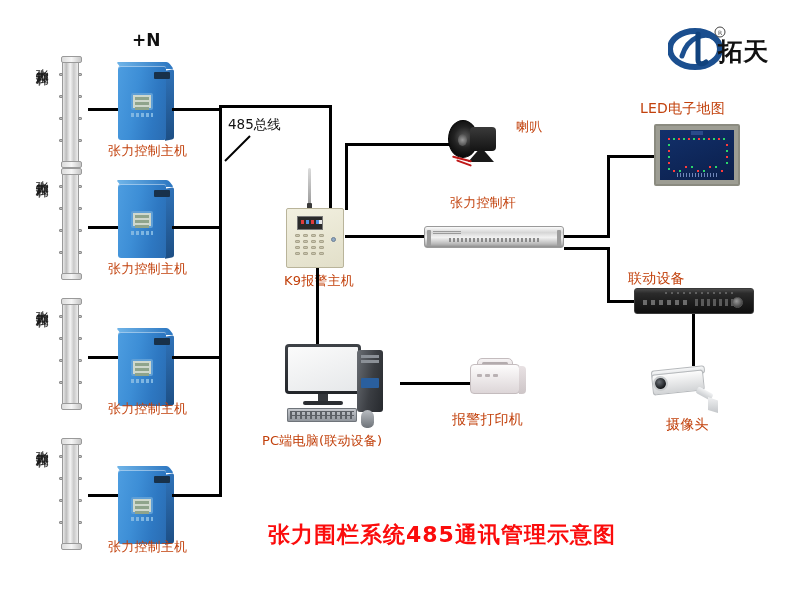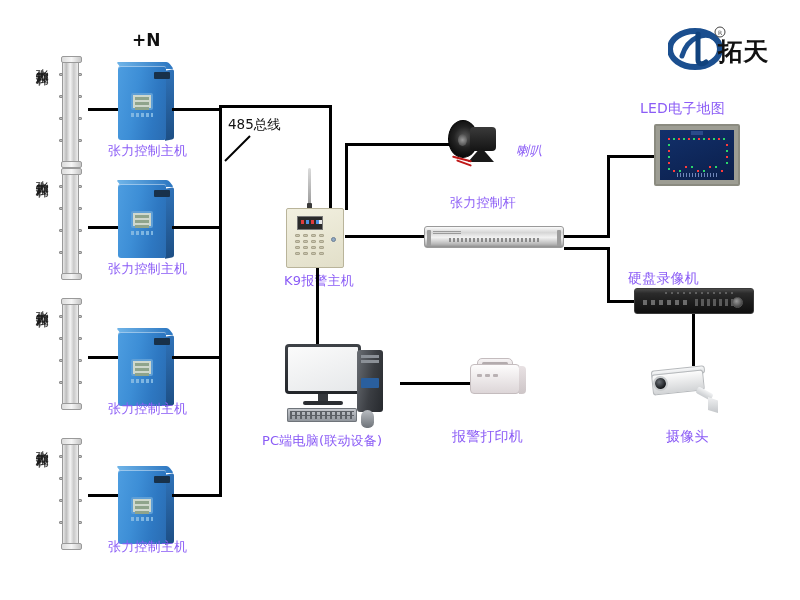--- a/index.html
+++ b/index.html
@@ -6,21 +6,21 @@
   body{
     width:800px;height:600px;
     background:#ffffff;
     font-family:"DejaVu Sans","Liberation Sans",sans-serif;
     overflow:hidden;
     position:relative;
   }
   #stage{position:absolute;left:0;top:0;width:800px;height:600px;}
   .abs{position:absolute;}
   .lbl{
-    font-size:13px;color:#8b5cf6;line-height:1.15;
+    font-size:13px;color:#c2410c;line-height:1.15;
     white-space:pre;letter-spacing:0.2px;
   }
   .lbl-v{
     font-size:13px;color:#1a1a1a;line-height:1.05;
     writing-mode:vertical-rl;text-orientation:upright;
     letter-spacing:1px;
   }
   .small{font-size:10px;}
   .title{
     font-size:22px;font-weight:bold;color:#fb0c0c;
@@ -377,21 +377,21 @@
 
   <div class="wire wv" style="left:345px;top:143px;height:67px;"></div>
   <div class="wire wh" style="left:345px;top:143px;width:110px;"></div>
   <div class="spk" style="left:448px;top:120px;">
     <div class="horn"></div>
       <div class="body"></div>
       <div class="foot"></div>
     <div class="w1" style="left:4px;top:38px;width:20px;transform:rotate(14deg);"></div>
     <div class="w2" style="left:8px;top:42px;width:16px;transform:rotate(20deg);"></div>
   </div>
-  <div class="abs lbl" style="left:516px;top:144px;font-style:italic;">喇叭</div>
+  <div class="abs lbl" style="left:516px;top:120px;">喇叭</div>
 
   <div class="abs lbl" style="left:450px;top:196px;">张力控制杆</div>
   <div class="wire wh" style="left:345px;top:235px;width:80px;"></div>
   <div class="rack" style="left:424px;top:226px;">
     <div class="ear" style="left:2px;"></div>
       <div class="ear" style="right:2px;"></div>
     <div class="txt"></div>
       <div class="vent"></div>
   </div>
 
@@ -434,39 +434,39 @@
       <div class="dot" style="left:31px;top:36px;background:#2bd66a;"></div>
       <div class="dot" style="left:37px;top:40px;background:#ff3b3b;"></div>
       <div class="dot" style="left:43px;top:40px;background:#2bd66a;"></div>
       <div class="dot" style="left:49px;top:36px;background:#ff3b3b;"></div>
       <div class="dot" style="left:55px;top:36px;background:#2bd66a;"></div>
       <div class="dot" style="left:61px;top:40px;background:#ff3b3b;"></div>
       <div class="foot"></div>
     </div>
   </div>
 
-  <div class="abs lbl" style="left:628px;top:270px;font-size:14px;">硬盘录像机</div>
+  <div class="abs lbl" style="left:628px;top:270px;font-size:14px;">联动设备</div>
   <div class="abs lbl small" style="left:645px;top:288px;">(带报警输入功能)</div>
   <div class="dvr" style="left:634px;top:288px;">
     <div class="topdots"></div>
       <div class="strip"></div>
       <div class="btns"></div>
       <div class="knob"></div>
   </div>
 
   <div class="wire wv" style="left:692px;top:314px;height:52px;"></div>
 
   <div class="cam" style="left:650px;top:366px;">
     <div class="sun"></div>
       <div class="box"></div>
       <div class="lens"></div>
     <div class="arm"></div>
       <div class="mount"></div>
   </div>
-  <div class="abs lbl" style="left:666px;top:428px;font-size:14px;">摄像头</div>
+  <div class="abs lbl" style="left:666px;top:416px;font-size:14px;">摄像头</div>
 
   <div class="wire wv" style="left:316px;top:268px;height:78px;"></div>
 
   <div class="pc" style="left:285px;top:344px;">
     <div class="mon">
         <i></i>
       </div>
     <div class="neck"></div>
       <div class="base"></div>
     <div class="tower">
@@ -485,16 +485,17 @@
 
   <div class="prn" style="left:470px;top:358px;">
     <div class="lid"></div>
       <div class="slot"></div>
     <div class="body"></div>
       <div class="side"></div>
     <div class="btn" style="left:7px;"></div>
       <div class="btn" style="left:15px;"></div>
       <div class="btn" style="left:23px;"></div>
   </div>
-  <div class="abs lbl" style="left:452px;top:428px;font-size:14px;">报警打印机</div>
-
+  <div class="abs lbl" style="left:452px;top:411px;font-size:14px;">报警打印机</div>
+
+  <div class="abs title" style="left:268px;top:520px;">张力围栏系统485通讯管理示意图</div>
 
 </div>
 
 </body></html>

